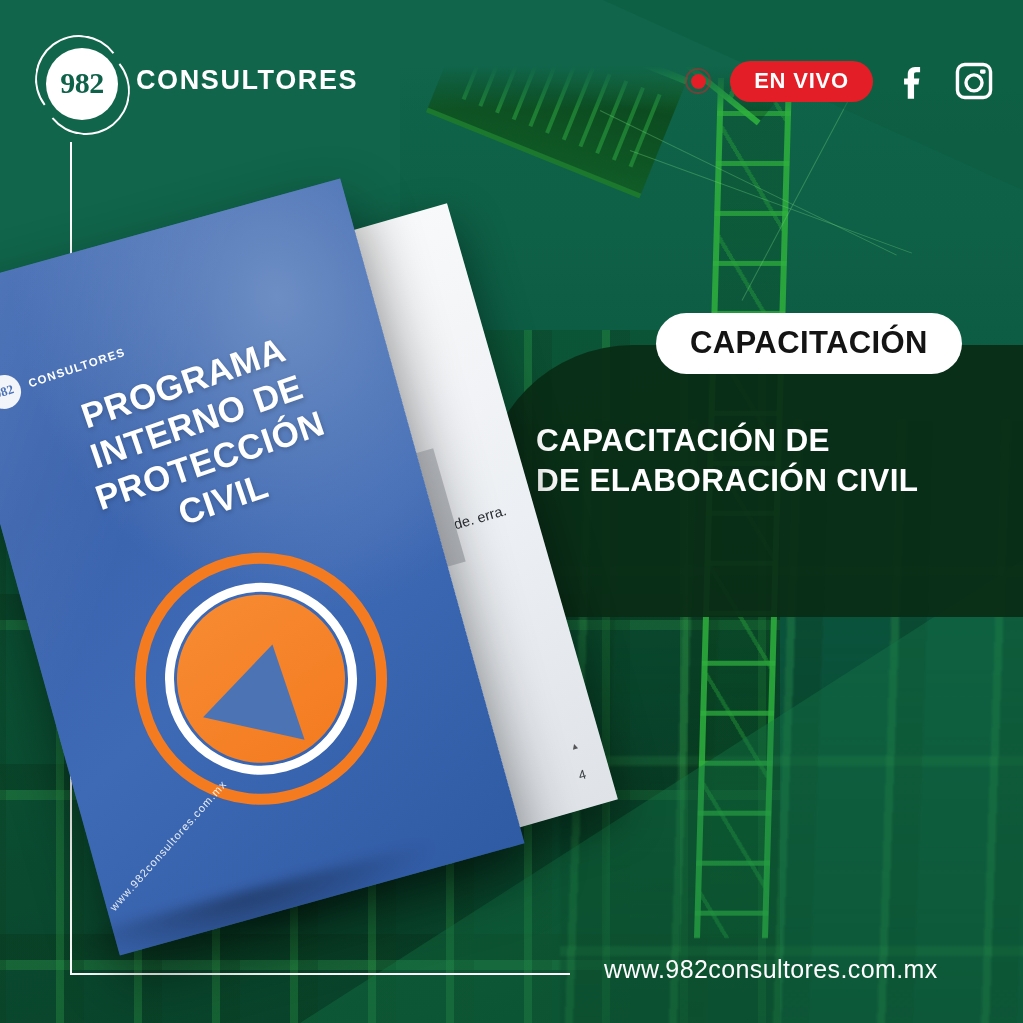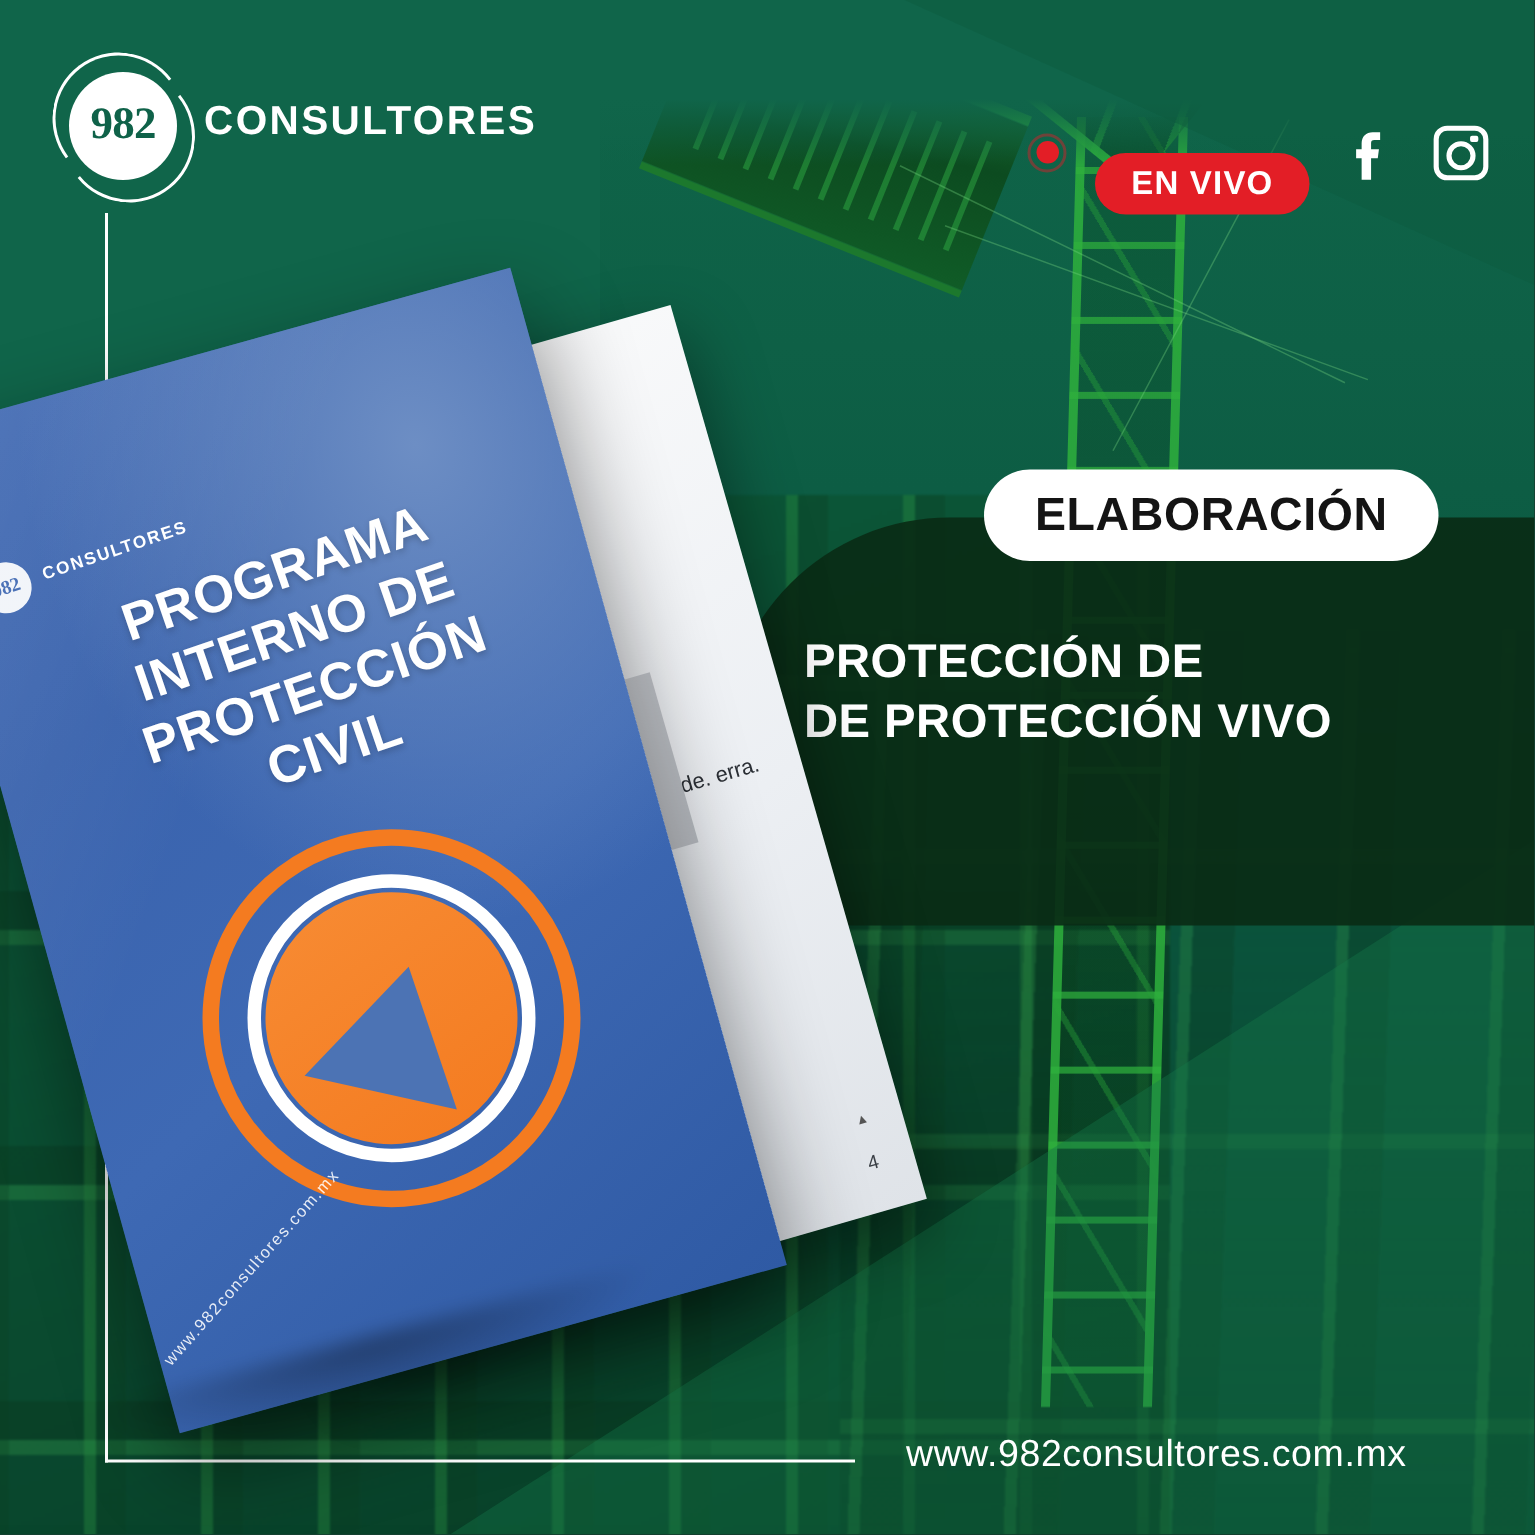--- a/index.html
+++ b/index.html
@@ -227,21 +227,20 @@
   }
   .live-dot {
     width:15px; height:15px; border-radius:50%;
     background:#E31E26;
   }
   .live-pill {
     background:#E31E26; color:#fff;
     padding:9px 24px 10px; border-radius:22px;
     font-size:22px; font-weight:700; letter-spacing:.8px;
     line-height:1;
-    margin-top:42px;
   }
   .social-icon { width:42px; height:42px; display:block; }
 
   
   .cap-pill {
     position:absolute; left:656px; top:313px;
     background:#ffffff; color:#141414;
     padding:14px 34px 16px; border-radius:40px;
     font-size:31px; font-weight:700; letter-spacing:.4px;
     line-height:1;
@@ -449,25 +448,25 @@
 
     <span>
       <svg class="social-icon" viewBox="0 0 32 32" aria-hidden="true">
         <rect x="3.4" y="3.4" width="25.2" height="25.2" rx="5.6" ry="5.6" fill="none" stroke="#ffffff" stroke-width="2.6"></rect>
         <circle cx="16" cy="17.4" r="6.1" fill="none" stroke="#ffffff" stroke-width="2.6"></circle>
         <rect x="20.6" y="7.2" width="4.2" height="3.2" rx="1" fill="#ffffff"></rect>
       </svg>
     </span>
   </div>
 
-  <div class="cap-pill">ELABORACIÓN</div>
+  <div class="cap-pill">CAPACITACIÓN</div>
 
   <div class="headline">
-    <div>PROTECCIÓN DE</div>
-    <div>DE PROTECCIÓN VIVO</div>
+    <div>CAPACITACIÓN DE</div>
+    <div>DE ELABORACIÓN CIVIL</div>
   </div>
 
   <div class="booklet">
 
     <div class="inner-page">
       <div class="txt">est. nt, ore tum vide. erra.</div>
       <div class="mini-logo">▲</div>
       <div class="pg">4</div>
     </div>
 

